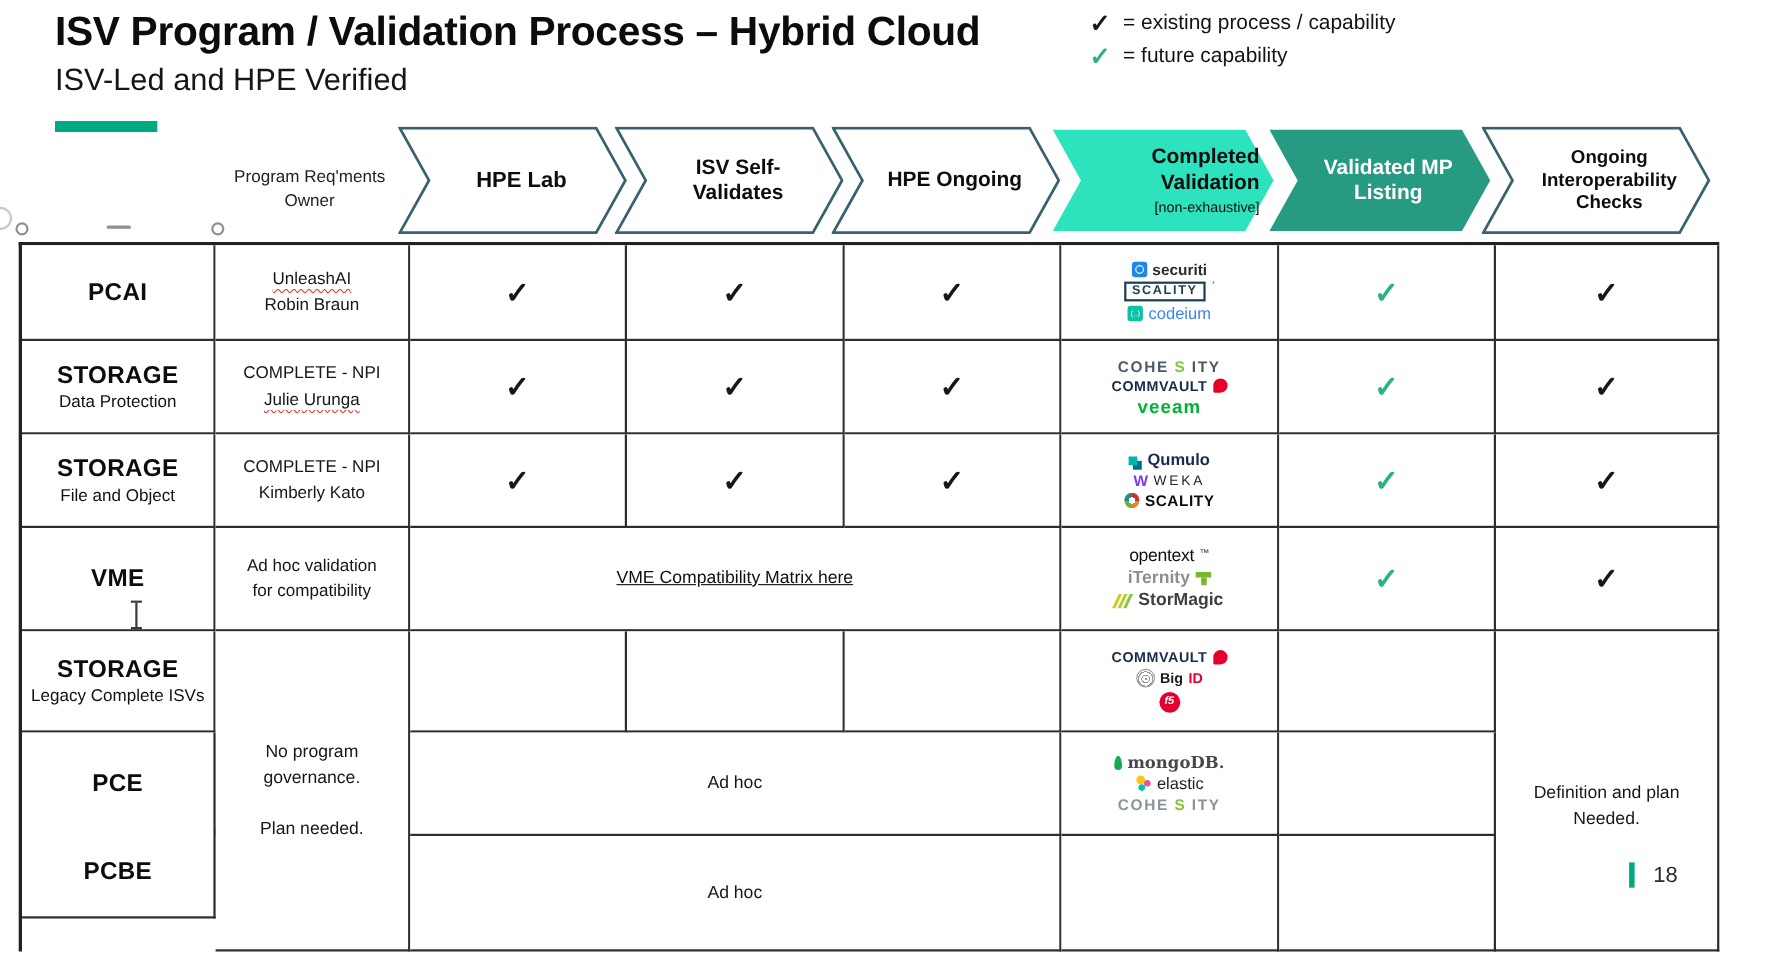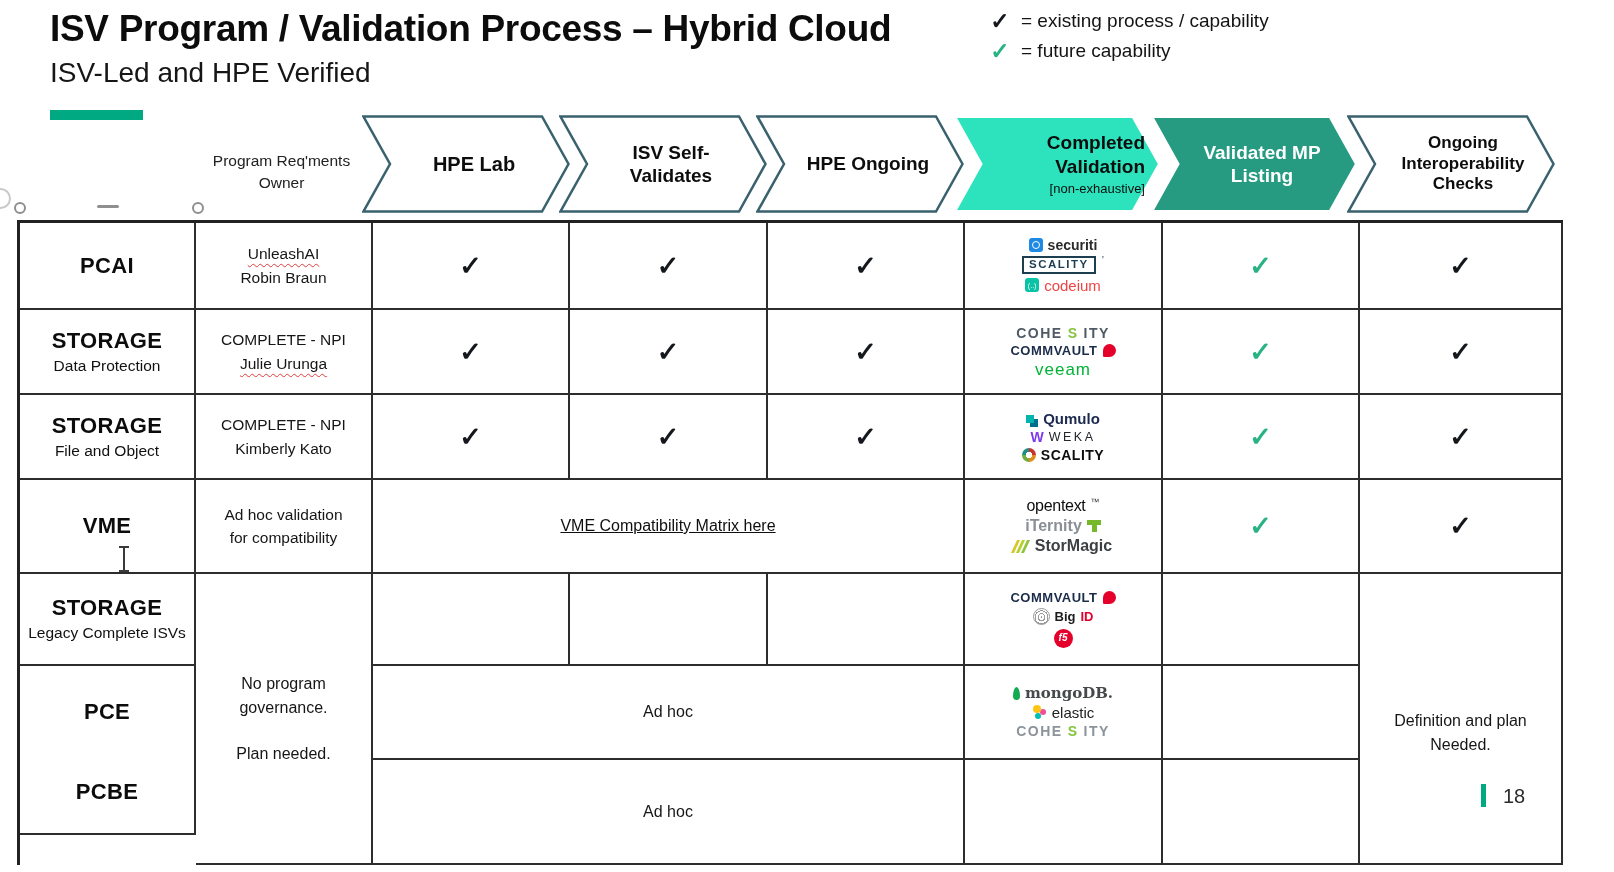--- a/index.html
+++ b/index.html
@@ -55,30 +55,30 @@
   .logo { display:flex; align-items:center; gap:5px; line-height:1; }
 
   .securiti-ic { width:14px; height:14px; background:#1e88e5; border-radius:3px; display:flex; align-items:center; justify-content:center; }
   .securiti-ic i { width:6px; height:6px; border:1.5px solid #fff; border-radius:50%; display:block; }
   .securiti-tx { font-size:14px; font-weight:bold; color:#2b2b2b; }
 
   .vaidio-box { border:2px solid #1d3d50; padding:1px 5px; font-size:11.5px; font-weight:bold; letter-spacing:1.5px; color:#1d3d50; }
   .vaidio-mark { font-size:10px; color:#1d3d50; margin-left:1px; align-self:flex-start; }
 
   .codeium-ic { width:14px; height:14px; background:#0ac2a5; border-radius:3px; color:#fff; font-size:7px; display:flex; align-items:center; justify-content:center; }
-  .codeium-tx { font-size:15px; color:#ef4444; }
+  .codeium-tx { font-size:15px; color:#3b82f6; }
 
   .cohesity-tx { font-size:14px; font-weight:bold; letter-spacing:1.5px; color:#4e5a64; }
   .cohesity-tx .grn { color:#86c440; }
   .cohesity-tx.light { color:#8b949b; }
 
   .commvault-tx { font-size:13px; font-weight:bold; letter-spacing:0.5px; color:#1a2b49; }
   .commvault-ic { width:13px; height:13px; background:#e4002b; border-radius:50% 50% 50% 10%; }
 
-  .veeam-tx { font-size:17px; font-weight:normal; letter-spacing:1px; color:#00b336; text-transform:lowercase; }
+  .veeam-tx { font-size:17px; font-weight:bold; letter-spacing:1px; color:#00b336; text-transform:lowercase; }
 
   .qumulo-ic { width:8px; height:8px; background:#00b5ad; box-shadow:4px 4px 0 #006f8f; margin-right:4px; }
   .qumulo-tx { font-size:15px; font-weight:bold; color:#1b2a4e; }
 
   .weka-ic { font-size:14px; font-weight:bold; color:#7c3aed; }
   .weka-tx { font-size:12.5px; letter-spacing:2.5px; color:#22252a; }
 
   .scality-ic { width:14px; height:14px; border-radius:50%;
     background:radial-gradient(circle, #ffffff 0 3px, rgba(255,255,255,0) 3px),
                conic-gradient(#c8332b 0 25%, #e08c1f 25% 50%, #6fae3f 50% 75%, #1f8e84 75% 100%); }

